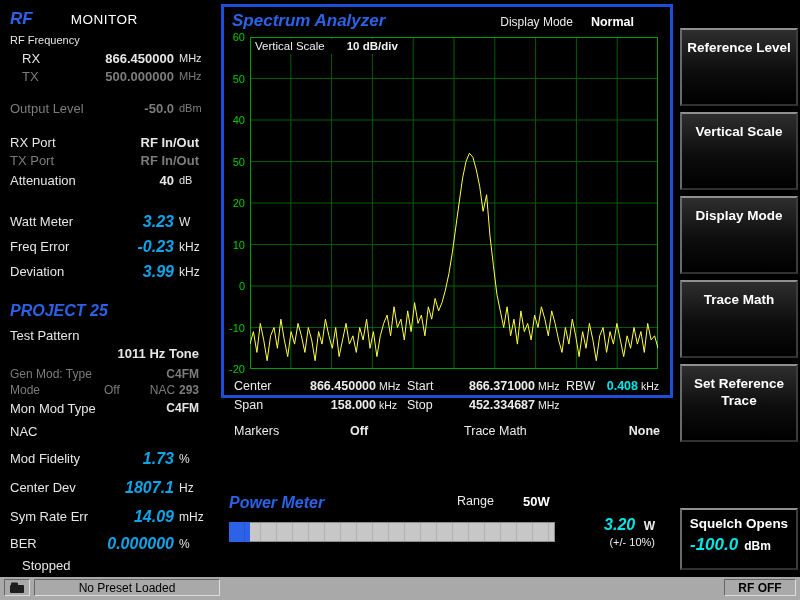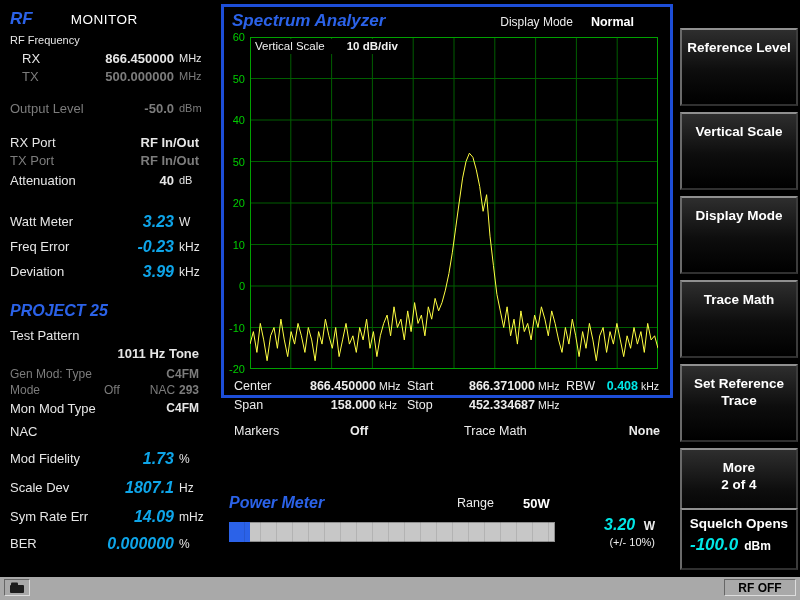--- a/index.html
+++ b/index.html
@@ -55,21 +55,21 @@
   .ro-v2{width:88px;flex:none;text-align:right;font-weight:bold;}
   .ro-l3{width:32px;flex:none;}
   .ro-v3{width:40px;flex:none;text-align:right;font-weight:bold;color:#00E6E6;}
   .ro-row3{margin-top:7px;}
   .ro-off{margin-left:62px;font-weight:bold;}
   .ro-tm{margin-left:96px;}
   .ro-none{margin-left:auto;margin-right:6px;font-weight:bold;}
 
   
   .power{position:absolute;left:221px;top:490px;width:452px;height:82px;}
-  .pm-head{display:flex;align-items:center;padding:4px 0 0 8px;}
+  .pm-head{display:flex;align-items:flex-start;padding:4px 0 0 8px;}
   .pm-title{font-size:16px;width:228px;}
   .pm-range-label{font-size:12.5px;width:66px;color:#ECECEC;}
   .pm-range-value{font-size:13px;font-weight:bold;color:#FFF;}
   .pm-bar{position:absolute;left:8px;top:32px;width:326px;height:20px;background:#C7C7C7;
           box-shadow:inset 0 0 0 1px #8E8E8E;}
   .pm-bar::after{content:"";position:absolute;inset:0;
           background:repeating-linear-gradient(90deg,transparent 0 15px,rgba(0,0,0,.10) 15px 16px);}
   .pm-fill{height:100%;background:#2B62E8;width:0;}
   .pm-value-block{position:absolute;right:18px;top:26px;text-align:right;}
   .pm-value{color:#00E6E6;font-size:16px;font-weight:bold;font-style:italic;}
@@ -202,37 +202,40 @@
       <span class="lbl">NAC</span>
     </div>
 
     <div class="row meas mt6">
       <span class="lbl">Mod Fidelity</span>
       <span class="val">1.73</span>
       <span class="unit">%</span>
     </div>
 
     <div class="row meas mt4">
-      <span class="lbl">Scale Dev</span>
+      <span class="lbl">Center Dev</span>
       <span class="val">1807.1</span>
       <span class="unit">Hz</span>
     </div>
 
     <div class="row meas mt4">
       <span class="lbl">Sym Rate Err</span>
       <span class="val">14.09</span>
       <span class="unit">mHz</span>
     </div>
 
     <div class="row meas mt2">
       <span class="lbl">BER</span>
       <span class="val">0.000000</span>
       <span class="unit">%</span>
     </div>
 
+    <div class="row">
+      <span class="lbl indent">Stopped</span>
+    </div>
   </div>
 
   <section class="spec">
     <div class="spec-head">
       <span class="blue-title">Spectrum Analyzer</span>
       <span class="dm-label">Display Mode</span>
       <span class="dm-value">Normal</span>
     </div>
 
     <div class="yticks" id="y-ticks">
@@ -333,39 +336,38 @@
       </div>
       <div class="softkey">
         <div class="sk-label">Display Mode</div>
       </div>
       <div class="softkey">
         <div class="sk-label">Trace Math</div>
       </div>
       <div class="softkey">
         <div class="sk-label">Set Reference Trace</div>
       </div>
-      <div class="softkey">
-        <div class="sk-label">More</div>
-        <div class="sk-label">2 of 4</div>
-      </div>
     </nav>
 
   <div class="squelch">
     <div class="sk-label">Squelch Opens</div>
     <div class="sq-val-row">
       <span class="sq-val">-100.0</span>
       <span class="sq-unit">dBm</span>
     </div>
   </div>
 
   <footer class="statusbar">
     <div class="sb-icon-box">
       <svg width="16" height="11" viewBox="0 0 16 11">
         <rect x="1" y="3" width="14" height="8" rx="1" fill="#1d1d1d"></rect>
         <rect x="2" y="0.5" width="7" height="4" rx="1" fill="#1d1d1d"></rect>
       </svg>
     </div>
+    <div class="sb-box sb-preset">
+      <span>No Preset Loaded</span>
+    </div>
     <div class="sb-box sb-rf">
       <span>RF OFF</span>
     </div>
   </footer>
 
 </div>
 
 </body></html>

